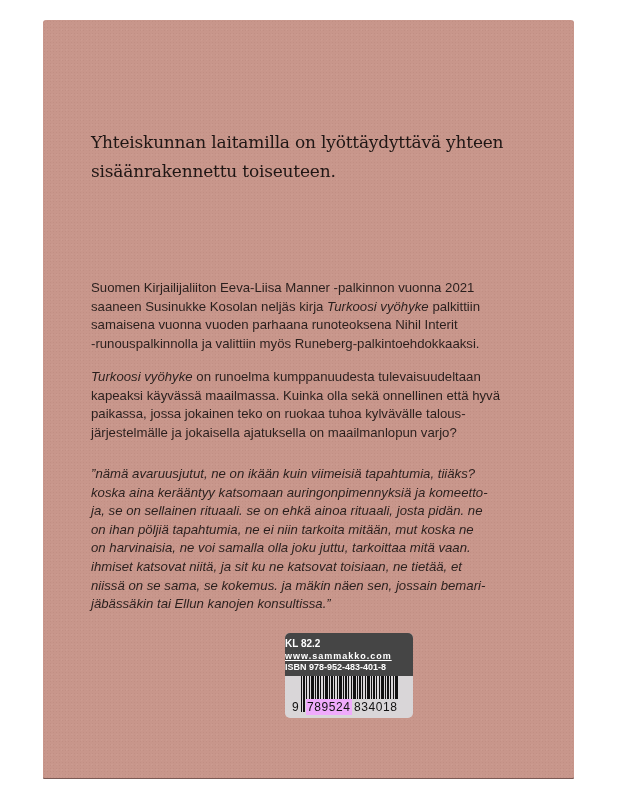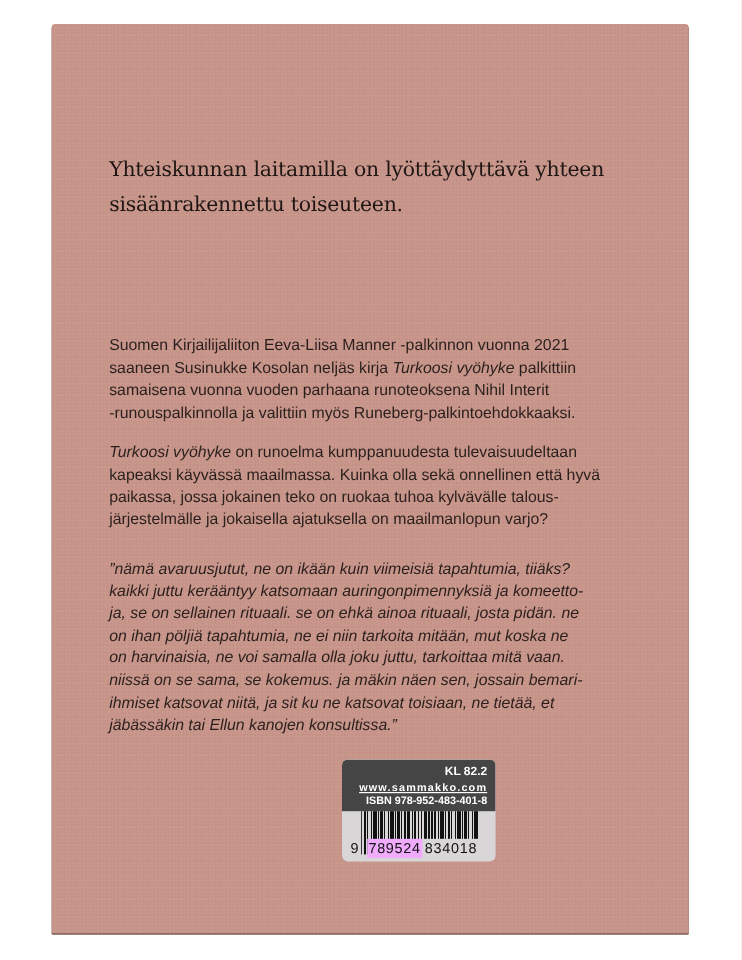--- a/index.html
+++ b/index.html
@@ -81,21 +81,20 @@
     .barcode-header {
       position: absolute;
       left: 0;
       top: 0;
       width: 128px;
       height: 43px;
       background: #454545;
       color: #ffffff;
       font-family: "Liberation Sans", "DejaVu Sans", sans-serif;
       font-weight: bold;
-      text-align: right;
       box-sizing: border-box;
       padding: 5px 7px 0 0;
     }
     .barcode-header .kl {
       font-size: 10px;
       line-height: 12px;
       display: block;
     }
     .barcode-header .url {
       font-size: 9px;
@@ -174,26 +173,26 @@
 
     <div class="para para-2">
       <span class="line"><em>Turkoosi vyöhyke</em> <span>on runoelma kumppanuudesta tulevaisuudeltaan</span></span>
       <span class="line">kapeaksi käyvässä maailmassa. Kuinka olla sekä onnellinen että hyvä</span>
       <span class="line">paikassa, jossa jokainen teko on ruokaa tuhoa kylvävälle talous-</span>
       <span class="line">järjestelmälle ja jokaisella ajatuksella on maailmanlopun varjo?</span>
     </div>
 
     <div class="para para-3">
       <span class="line">”nämä avaruusjutut, ne on ikään kuin viimeisiä tapahtumia, tiiäks?</span>
-      <span class="line">kaikki juttu kerääntyy katsomaan auringonpimennyksiä ja komeetto-</span>
+      <span class="line">koska aina kerääntyy katsomaan auringonpimennyksiä ja komeetto-</span>
       <span class="line">ja, se on sellainen rituaali. se on ehkä ainoa rituaali, josta pidän. ne</span>
       <span class="line">on ihan pöljiä tapahtumia, ne ei niin tarkoita mitään, mut koska ne</span>
       <span class="line">on harvinaisia, ne voi samalla olla joku juttu, tarkoittaa mitä vaan.</span>
+      <span class="line">ihmiset katsovat niitä, ja sit ku ne katsovat toisiaan, ne tietää, et</span>
       <span class="line">niissä on se sama, se kokemus. ja mäkin näen sen, jossain bemari-</span>
-      <span class="line">ihmiset katsovat niitä, ja sit ku ne katsovat toisiaan, ne tietää, et</span>
       <span class="line">jäbässäkin tai Ellun kanojen konsultissa.”</span>
     </div>
 
     <div class="barcode">
       <div class="barcode-header">
         <span class="kl">KL 82.2</span>
         <span class="url">www.sammakko.com</span>
         <span class="isbn">ISBN 978-952-483-401-8</span>
       </div>
       <div class="barcode-bars"></div>

